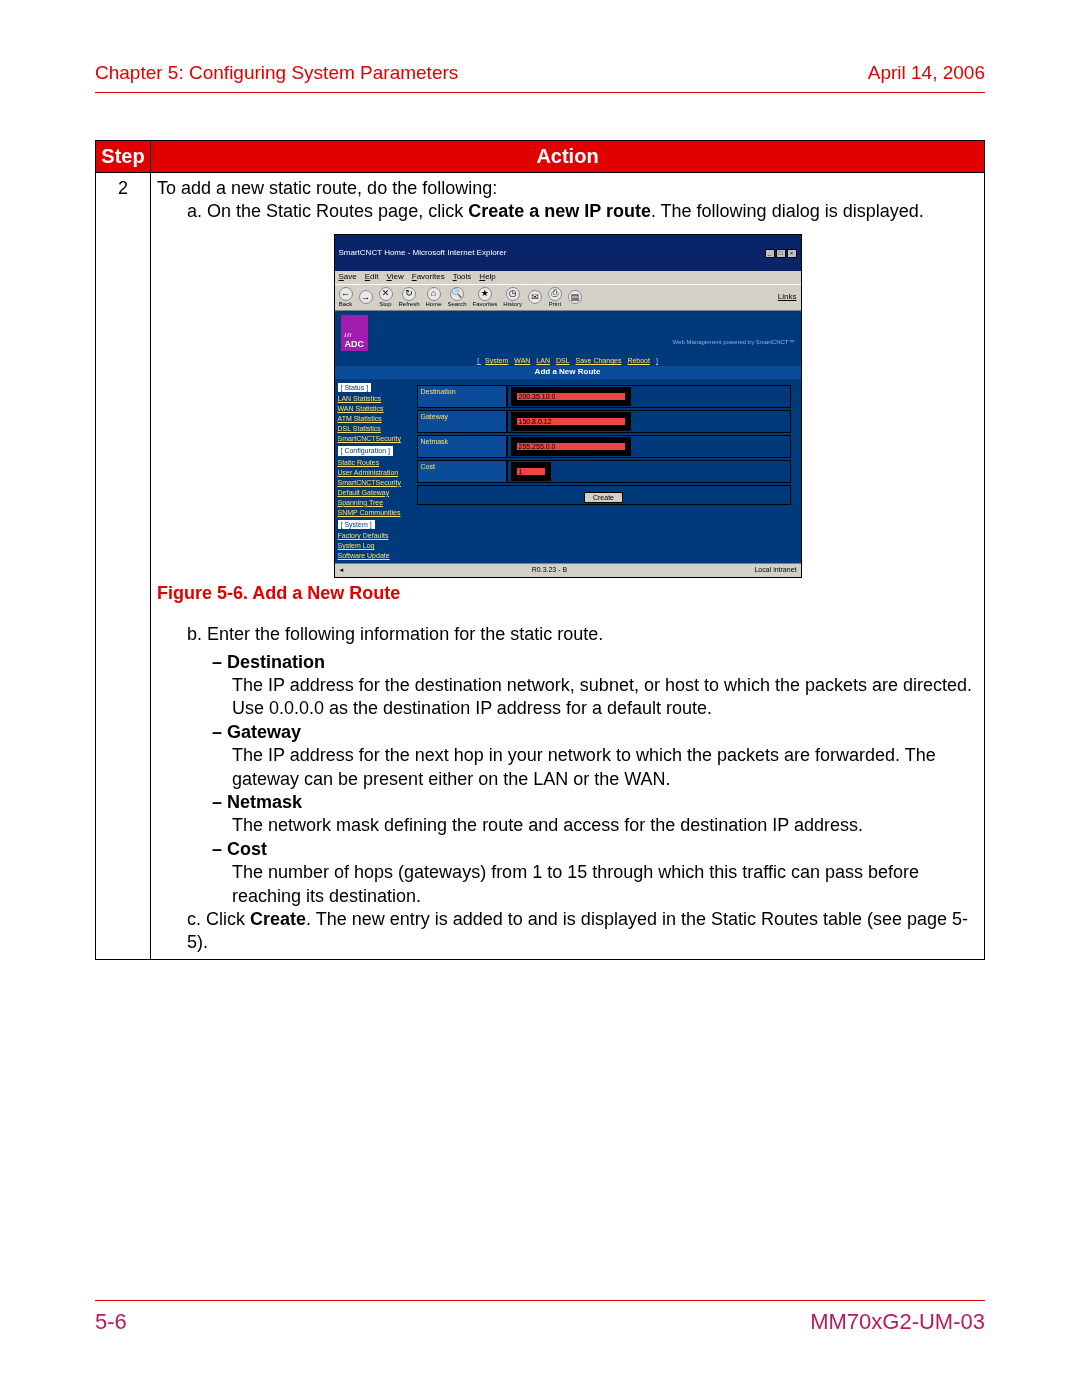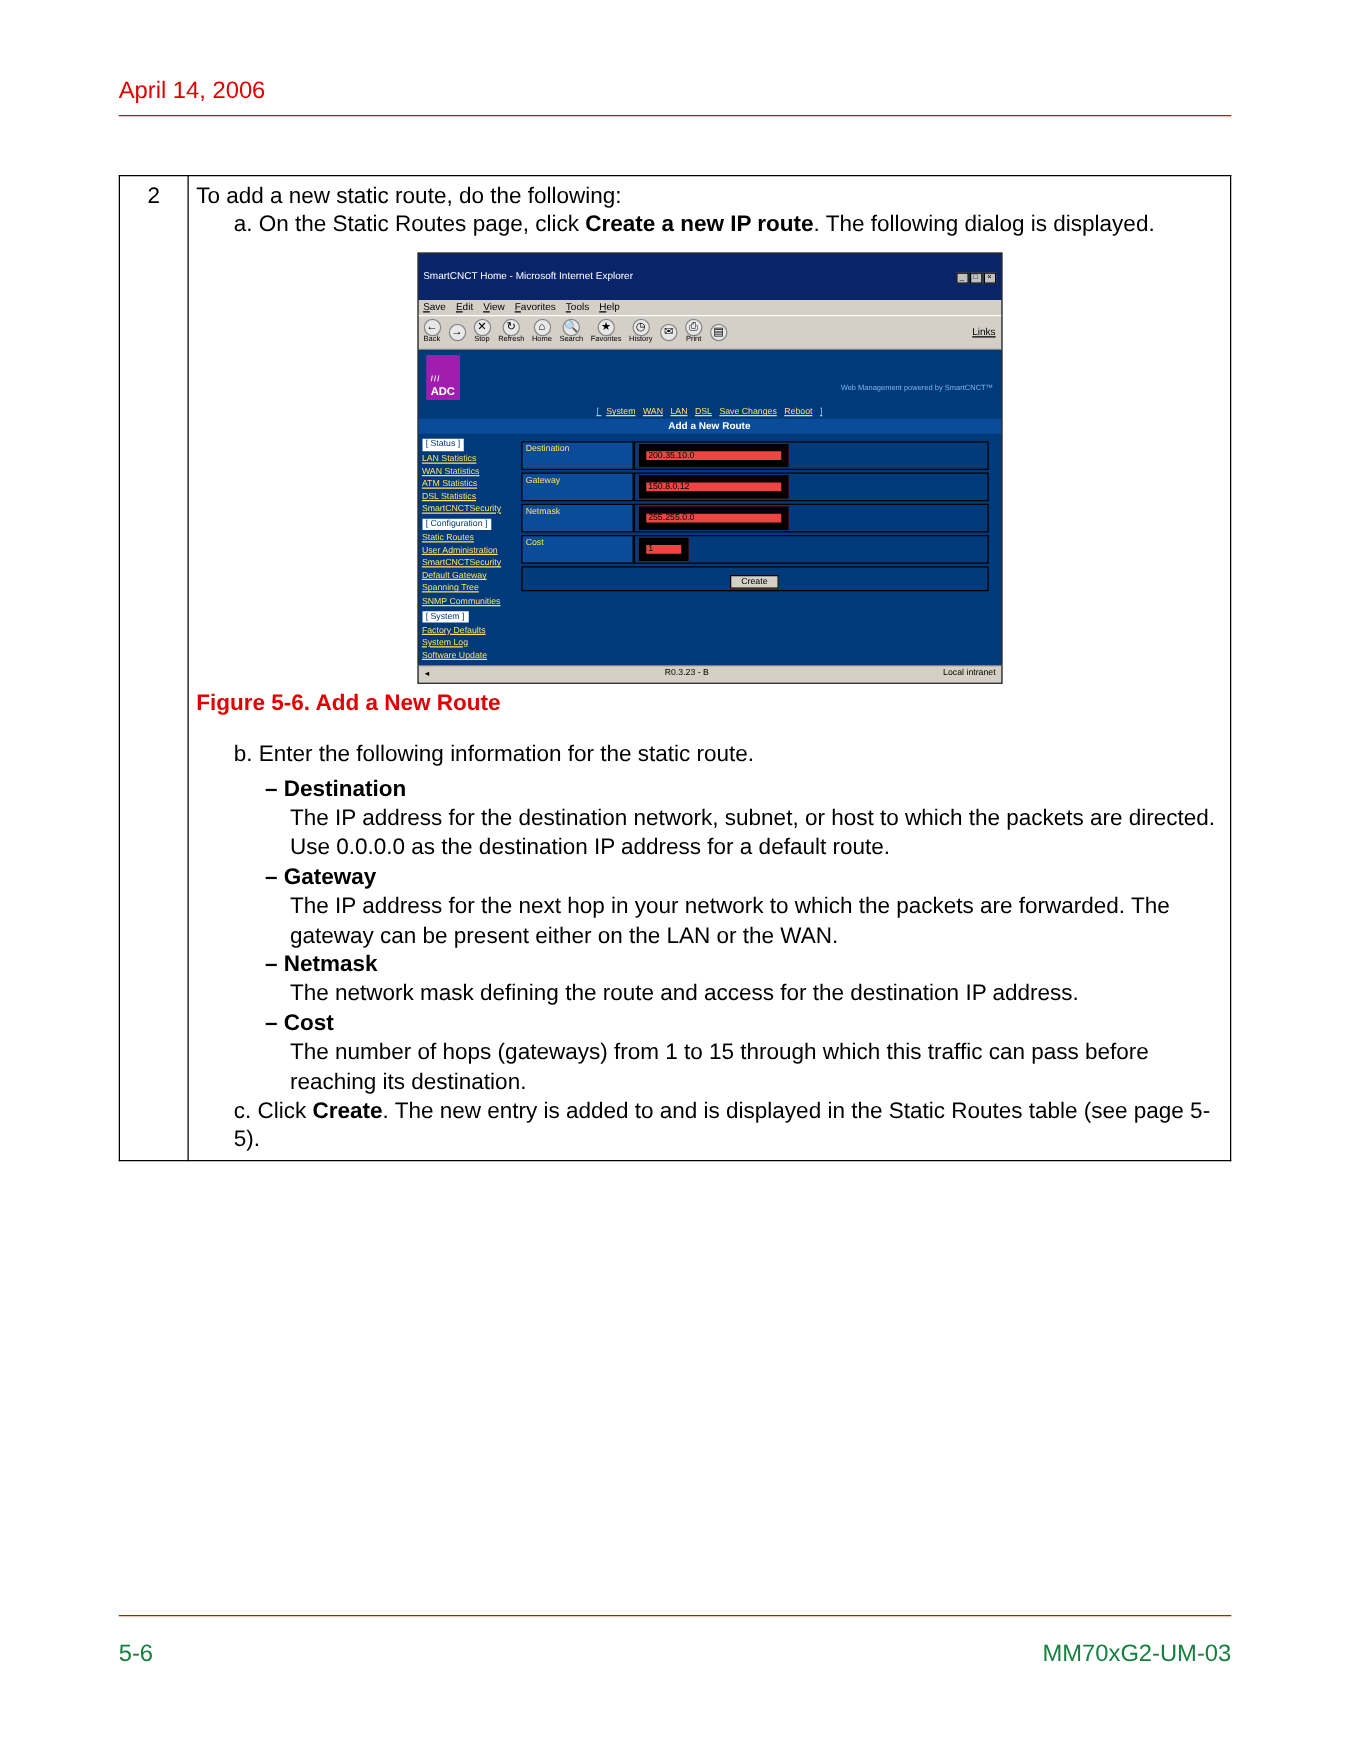--- a/index.html
+++ b/index.html
@@ -22,25 +22,25 @@
     font-size: 19px;
     border-bottom: 1.5px solid #e00000;
     padding-bottom: 8px;
   }
   .footer-line {
     position: absolute;
     bottom: 62px;
     left: 95px;
     right: 95px;
     border-top: 1.5px solid #e00000;
-    padding-top: 20px;
+    padding-top: 8px;
     display: flex;
     justify-content: space-between;
-    color: #15803d;
-    font-size: 19px;
+    color: #be185d;
+    font-size: 22px;
   }
   .main-table {
     position: absolute;
     top: 140px;
     left: 95px;
     right: 95px;
     border: 1px solid #000;
     border-collapse: collapse;
     font-size: 18px;
   }
@@ -145,25 +145,30 @@
   }
   .bm-status .st-left::before { content:"◄ "; font-size:6px;}
   .bm-status .st-right { font-size:7px;}
   .bm-status .st-mid { font-size:7px;}
   .desc-block { margin-bottom: 4px; }
 </style>
 </head>
 <body>
 
 <div class="header">
+  <span>Chapter 5: Configuring System Parameters</span>
   <span>April 14, 2006</span>
 </div>
 
 <table class="main-table">
   <tbody>
+      <tr class="thead-row">
+    <th>Step</th>
+    <th>Action</th>
+  </tr>
   <tr class="tbody-row">
     <td class="step-cell">2</td>
     <td class="action-cell">
       <div>To add a new static route, do the following:</div>
       <div class="indent-a">
         <span>a. On the Static Routes page, click </span><b>Create a new IP route</b><span>. The following dialog is displayed.</span>
       </div>
 
       <div class="browser-mock">
         <div class="bm-title">

